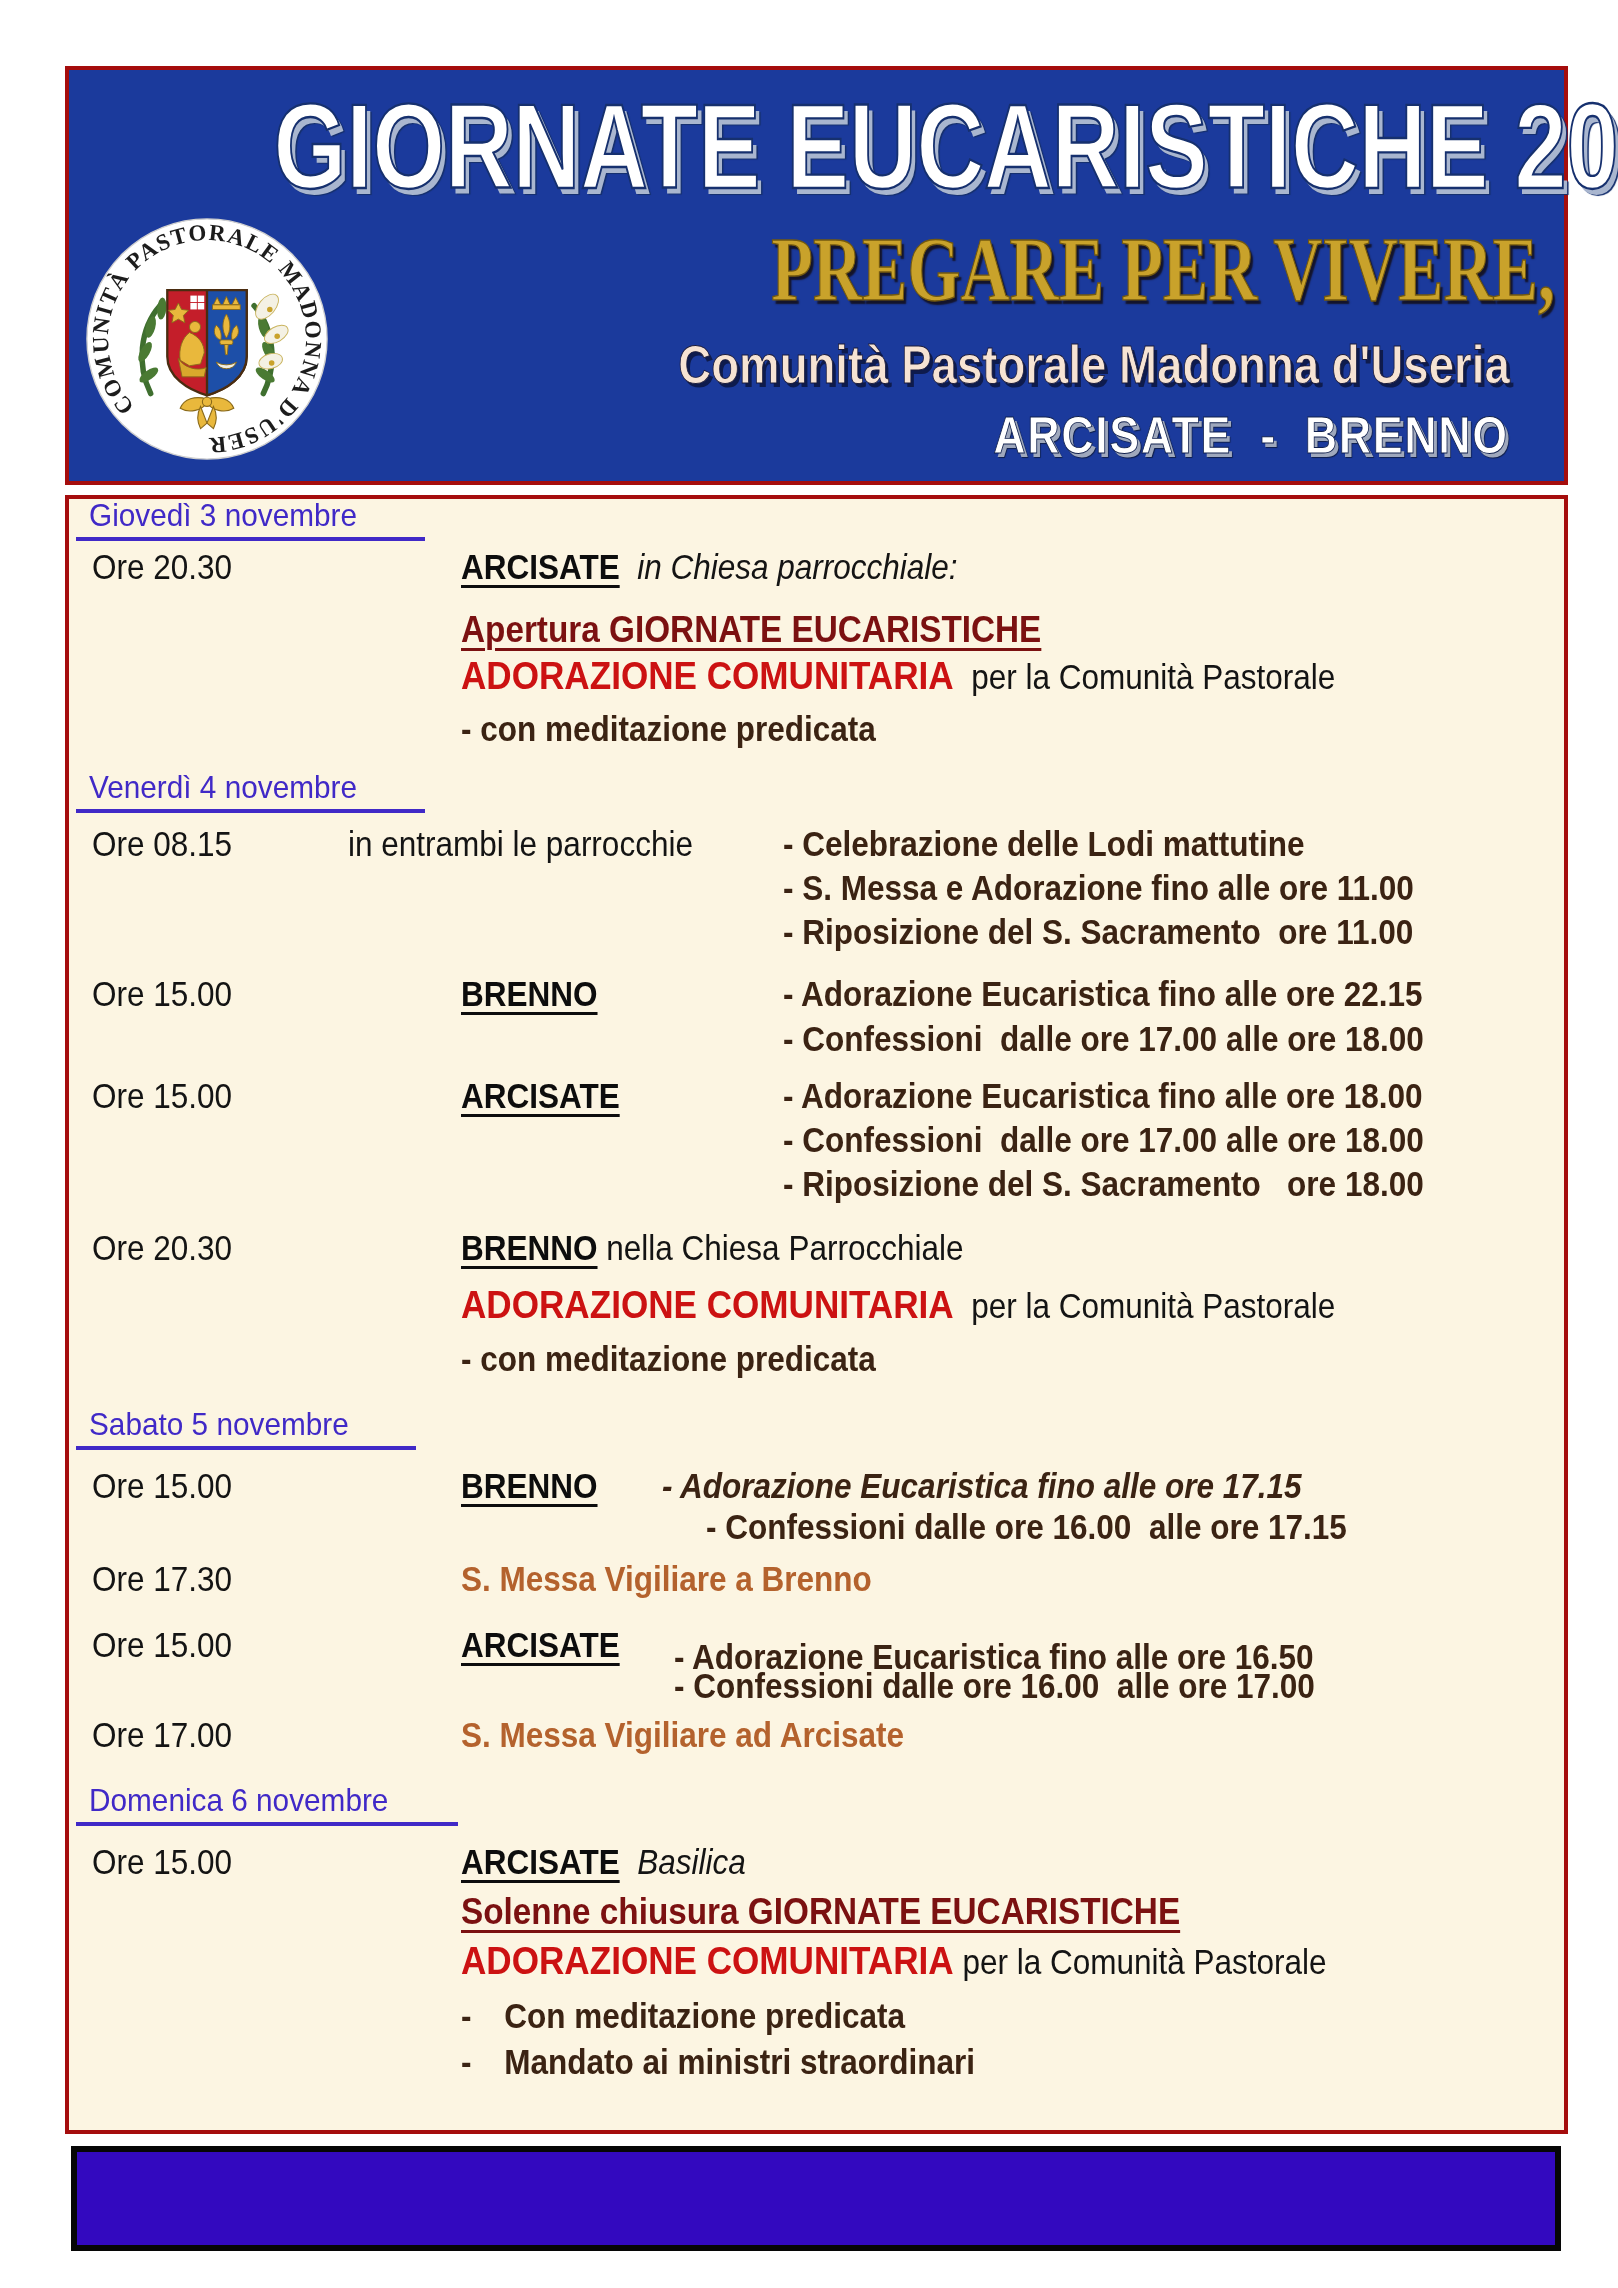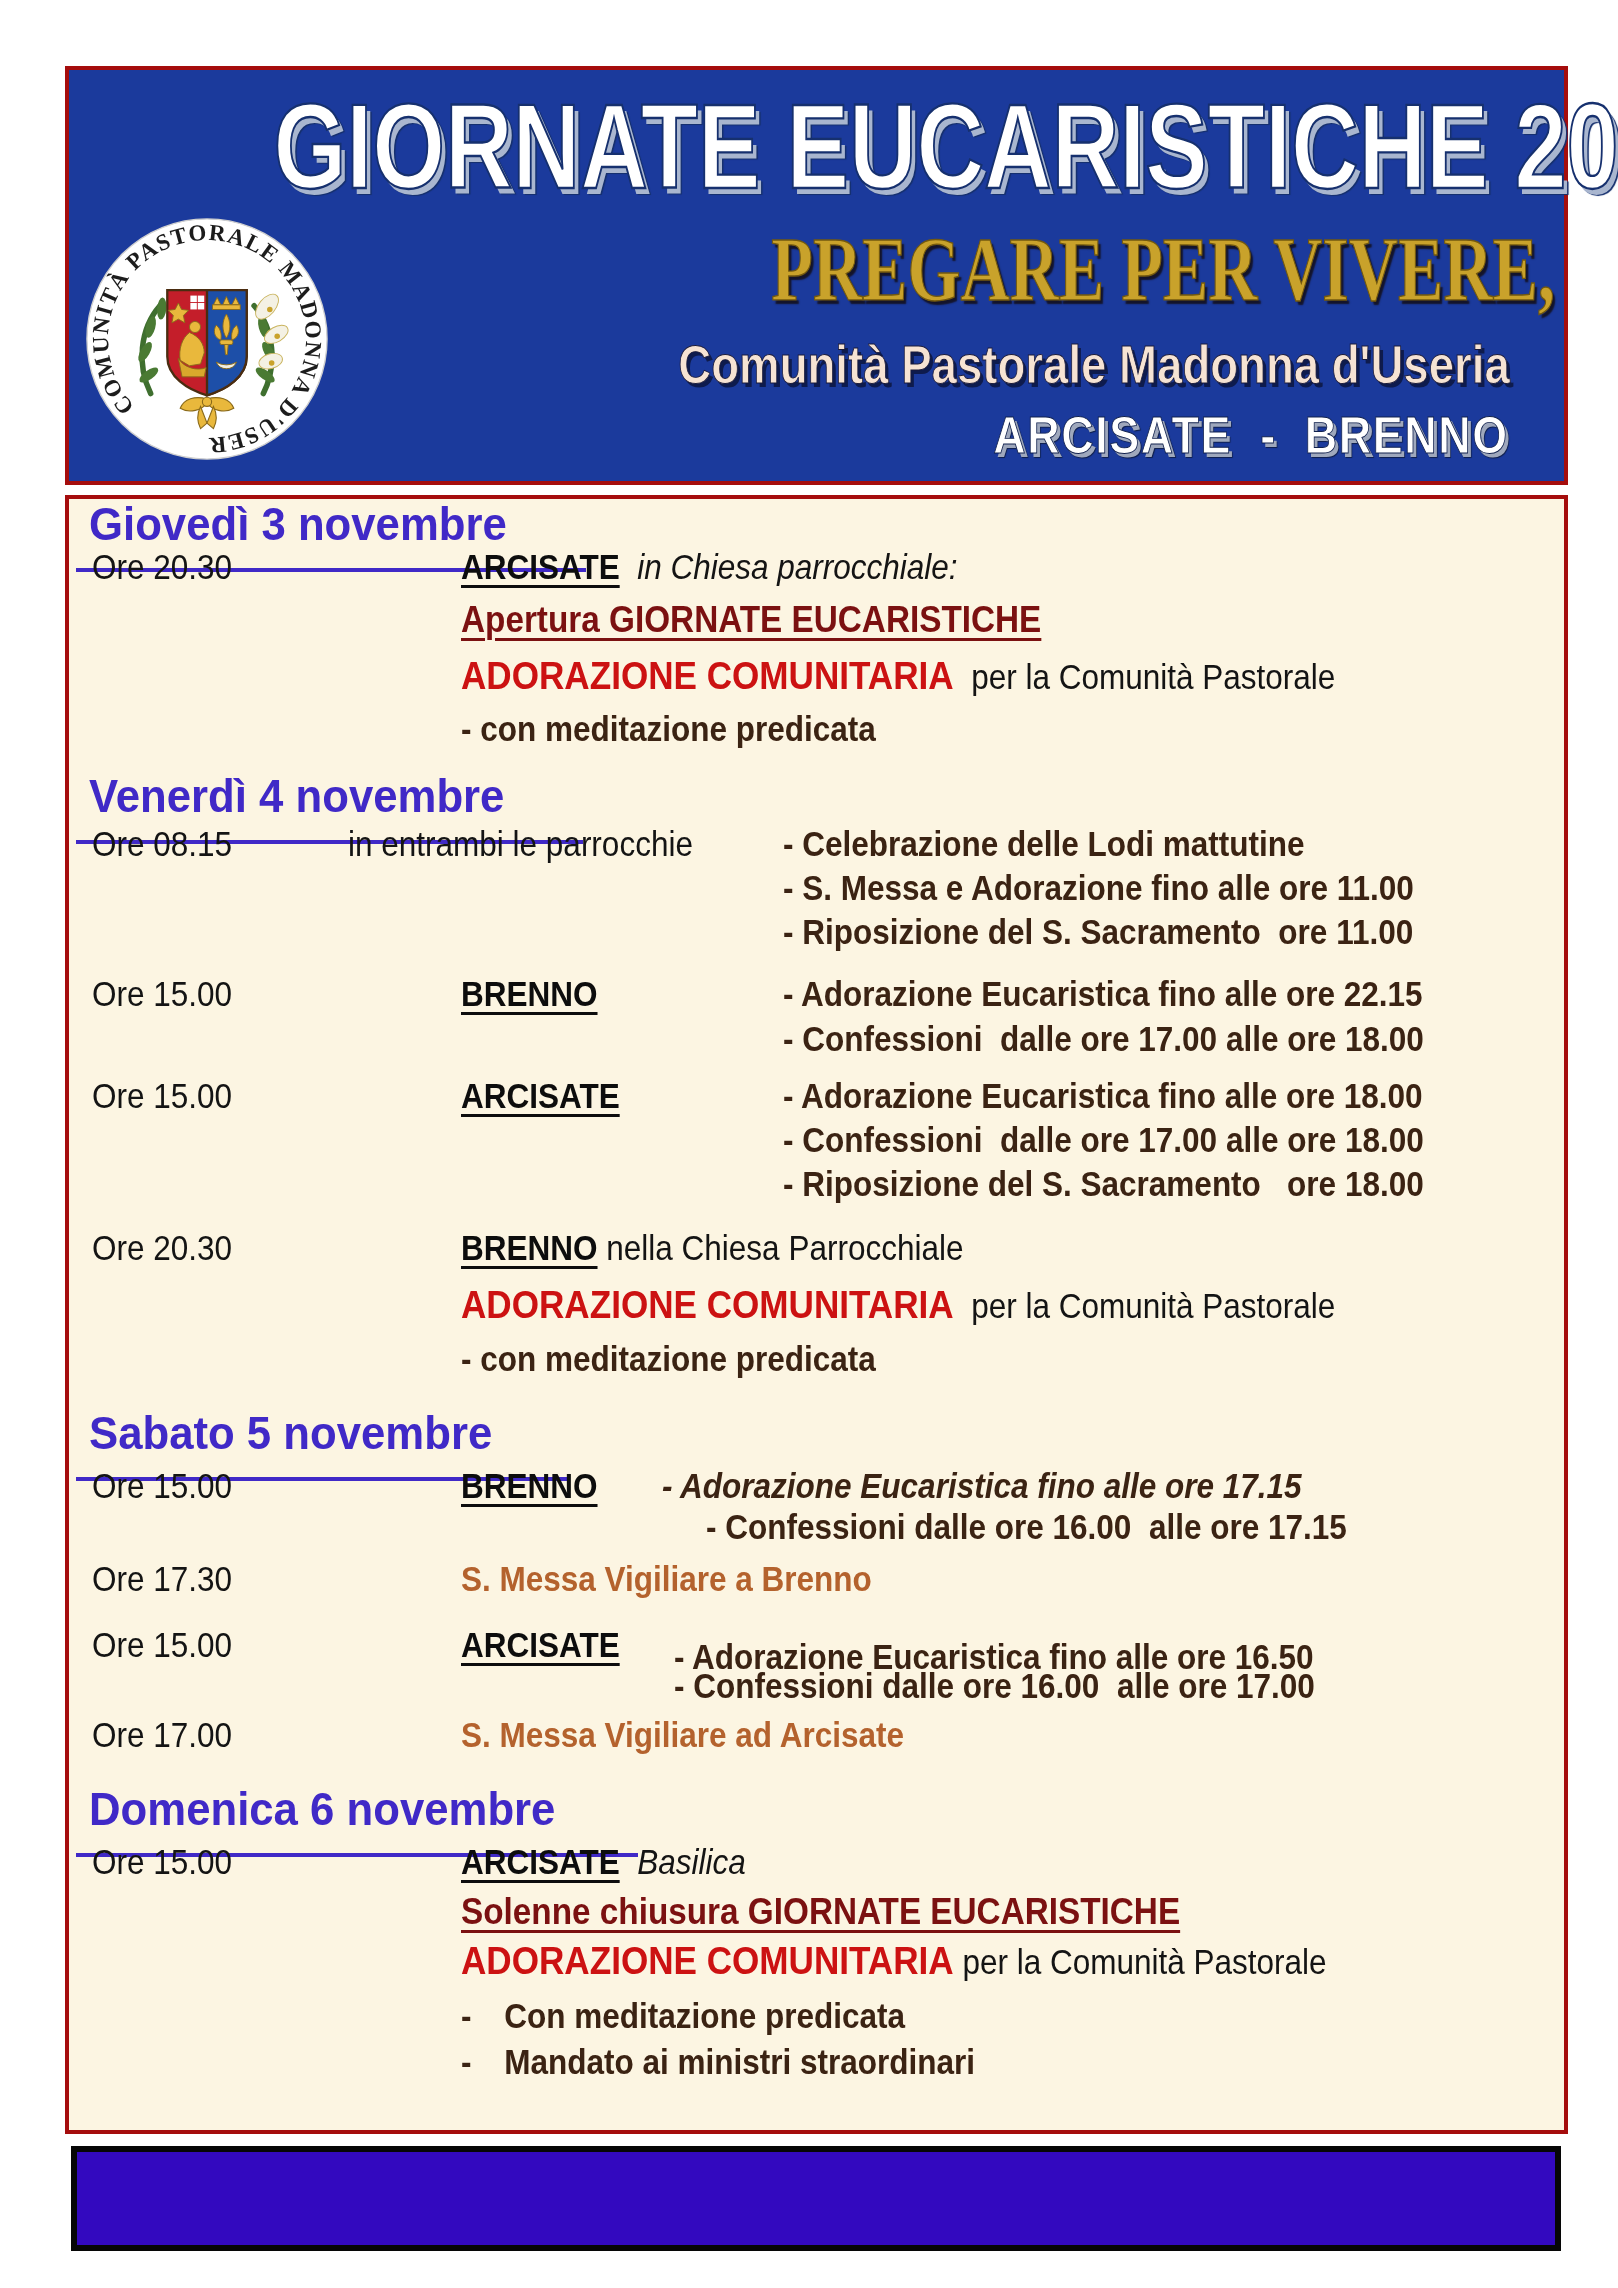--- a/index.html
+++ b/index.html
@@ -43,22 +43,22 @@
   .places-line .t-cond{display:inline-block;transform:scaleX(.88);transform-origin:100% 50%;}
   .logo-wrap{position:absolute;left:16.6px;top:148px;width:242px;height:242px;}
   
   .body-box{
     position:absolute;left:65px;top:495px;width:1503px;height:1639px;
     box-sizing:border-box;border:4.6px solid #A50D0D;background:#FCF5E2;
   }
   #schedule{position:absolute;left:0;top:0;right:0;bottom:0;}
   .day-heading{
     position:absolute;left:6.5px;white-space:pre;
-    font-size:47px;font-weight:bold;color:#4029C7;line-height:1.05;
-    border-bottom:4.6px solid #4029C7;padding:0 48px 20px 13px;
+    font-size:32px;font-weight:normal;color:#4029C7;line-height:1.05;
+    border-bottom:4.6px solid #4029C7;padding:0 48px 4px 13px;
   }
   .day-heading .cond{display:inline-block;transform:scaleX(.93);transform-origin:0 50%;}
   .sched-row{position:absolute;left:0;right:0;height:46px;font-size:35px;line-height:1.15;}
   .cell{position:absolute;top:0;white-space:pre;}
   .cell .cond{display:inline-block;transform:scaleX(.9);transform-origin:0 50%;}
   .seg-time{color:#141414;}
   .seg-plain{color:#141414;}
   .seg-italic{color:#141414;font-style:italic;}
   .seg-place{color:#0d0d0d;font-weight:bold;text-decoration:underline;text-decoration-thickness:2.8px;text-underline-offset:5.5px;}
   .seg-maroon{color:#7B1111;font-weight:bold;font-size:37px;text-decoration:underline;text-decoration-thickness:2.8px;text-underline-offset:5.5px;}
@@ -155,21 +155,21 @@
   </div>
 </div>
 
 <div class="body-box">
   <div id="schedule">
       <div class="day-heading" style="top: 0px;"><span class="cond">Giovedì 3 novembre</span></div>
       <div class="sched-row" style="top: 48px;">
         <span class="cell" style="left: 23px;"><span class="cond"><span class="seg-time">Ore 20.30</span></span></span>
         <span class="cell" style="left: 392px;"><span class="cond"><span class="seg-place">ARCISATE</span><span class="seg-italic">  in Chiesa parrocchiale:</span></span></span>
       </div>
-      <div class="sched-row" style="top: 100px;">
+      <div class="sched-row" style="top: 110px;">
         <span class="cell" style="left: 392px;"><span class="cond"><span class="seg-maroon">Apertura GIORNATE EUCARISTICHE</span></span></span>
       </div>
       <div class="sched-row" style="top: 155px;">
         <span class="cell" style="left: 392px;"><span class="cond"><span class="seg-red">ADORAZIONE COMUNITARIA</span><span class="seg-plain">  per la Comunità Pastorale</span></span></span>
       </div>
       <div class="sched-row" style="top: 210px;">
         <span class="cell" style="left: 392px;"><span class="cond"><span class="seg-brown">- con meditazione predicata</span></span></span>
       </div>
       <div class="day-heading" style="top: 272px;"><span class="cond">Venerdì 4 novembre</span></div>
       <div class="sched-row" style="top: 325px;">

